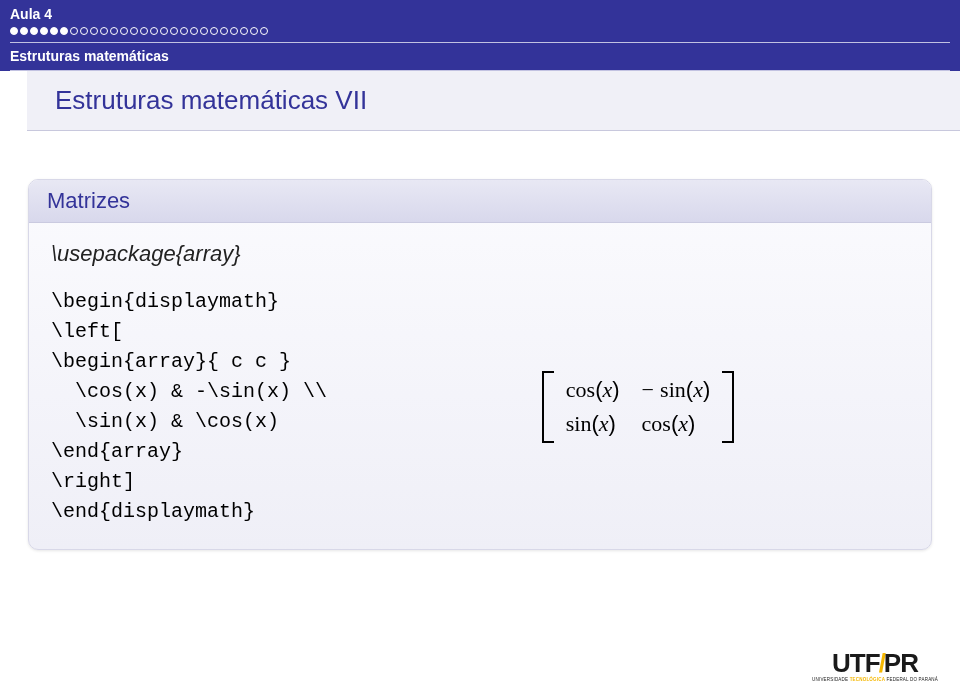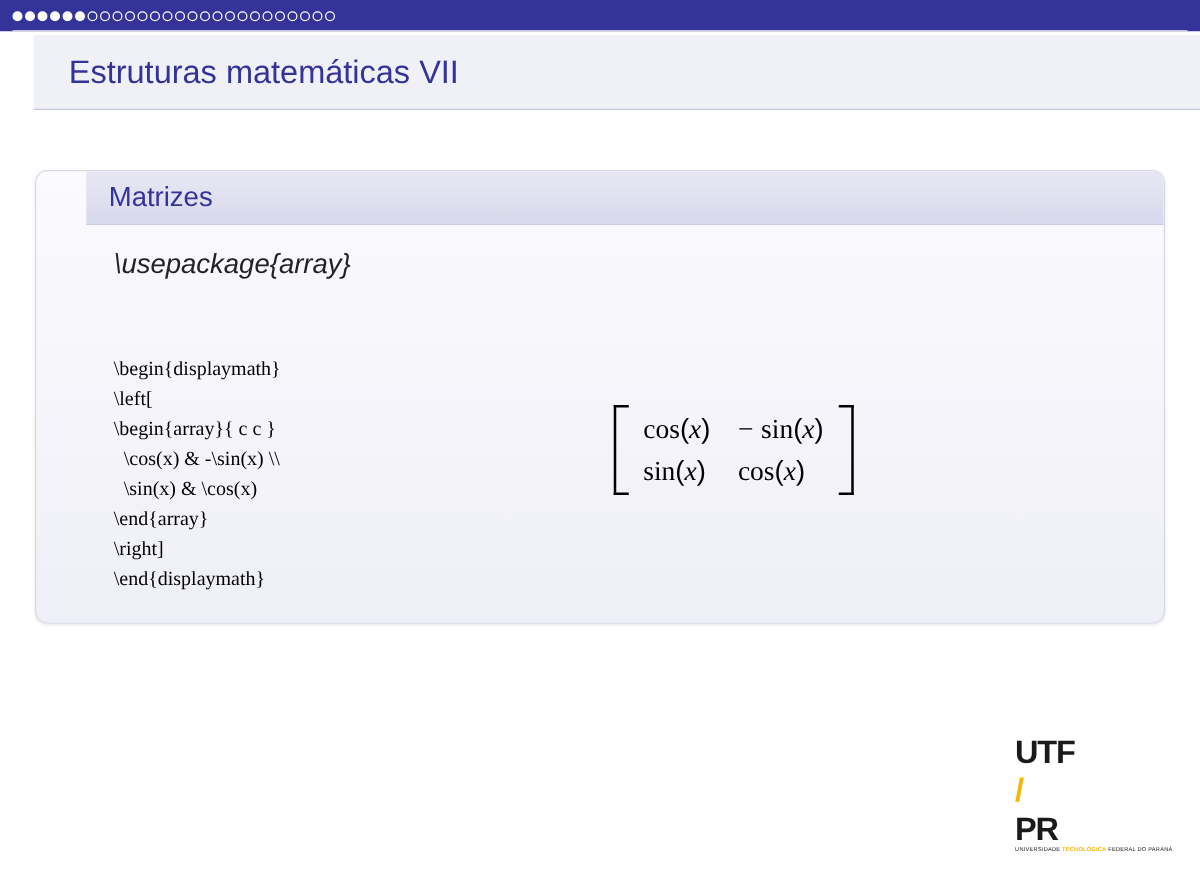--- a/index.html
+++ b/index.html
@@ -57,21 +57,20 @@
   }
   .content {
     padding: 48px 28px 0 28px;
   }
   .block {
     border-radius: 10px;
     background: linear-gradient(#fbfbfe, #efeff7);
     border: 1px solid #d8d8e8;
     overflow: hidden;
     box-shadow: 0 1px 3px rgba(0,0,0,0.1);
-    padding-left: 40px;
   }
   .block-title {
     background: linear-gradient(#e8e8f4, #d8d8ec);
     color: #333399;
     font-size: 22px;
     padding: 8px 18px;
     border-bottom: 1px solid #cacae0;
   }
   .block-body {
     padding: 18px 22px 22px 22px;
@@ -81,27 +80,26 @@
     color: #222;
     margin-bottom: 20px;
     font-style: italic;
   }
   .cols {
     display: flex;
     align-items: center;
     gap: 40px;
   }
   .code {
-    font-family: Liberation Serif, serif;
-    font-size: 16px;
+    font-family: Liberation Mono, monospace;
+    font-size: 20px;
     line-height: 1.5;
     white-space: pre;
     color: #000;
     flex: 0 0 auto;
-    margin-top: 40px;
   }
   .math {
     flex: 1;
     display: flex;
     justify-content: center;
   }
   .matrix-wrap {
     display: flex;
     align-items: stretch;
     font-size: 22px;
@@ -131,36 +129,36 @@
     text-align: center;
   }
   .logo-main {
     font-weight: 900;
     color: #1a1a1a;
     font-size: 26px;
     letter-spacing: -1px;
     display: flex;
     align-items: baseline;
     justify-content: center;
-    flex-direction: column;
   }
   .logo-slash { color: #f5b700; font-weight: 900; margin: 0 -1px; }
   .logo-sub {
     font-size: 4.5px;
     color: #222;
     letter-spacing: 0.2px;
     margin-top: -2px;
     text-transform: uppercase;
   }
   .logo-sub .y { color: #f5b700; font-weight: bold; }
 </style>
 </head>
 <body>
 
 <div class="header">
+  <div class="header-top">Aula 4</div>
   <div class="progress" id="progress-dots">
       <div class="dot filled"></div>
       <div class="dot filled"></div>
       <div class="dot filled"></div>
       <div class="dot filled"></div>
       <div class="dot filled"></div>
       <div class="dot filled"></div>
       <div class="dot empty"></div>
       <div class="dot empty"></div>
       <div class="dot empty"></div>
@@ -176,20 +174,21 @@
       <div class="dot empty"></div>
       <div class="dot empty"></div>
       <div class="dot empty"></div>
       <div class="dot empty"></div>
       <div class="dot empty"></div>
       <div class="dot empty"></div>
       <div class="dot empty"></div>
       <div class="dot empty"></div>
     </div>
   <div class="hline"></div>
+  <div class="subsection">Estruturas matemáticas</div>
 </div>
 
 <div class="title-band">
   <div class="frame-title">Estruturas matemáticas VII</div>
 </div>
 
 <div class="content">
   <div class="block">
     <div class="block-title">Matrizes</div>
     <div class="block-body">

